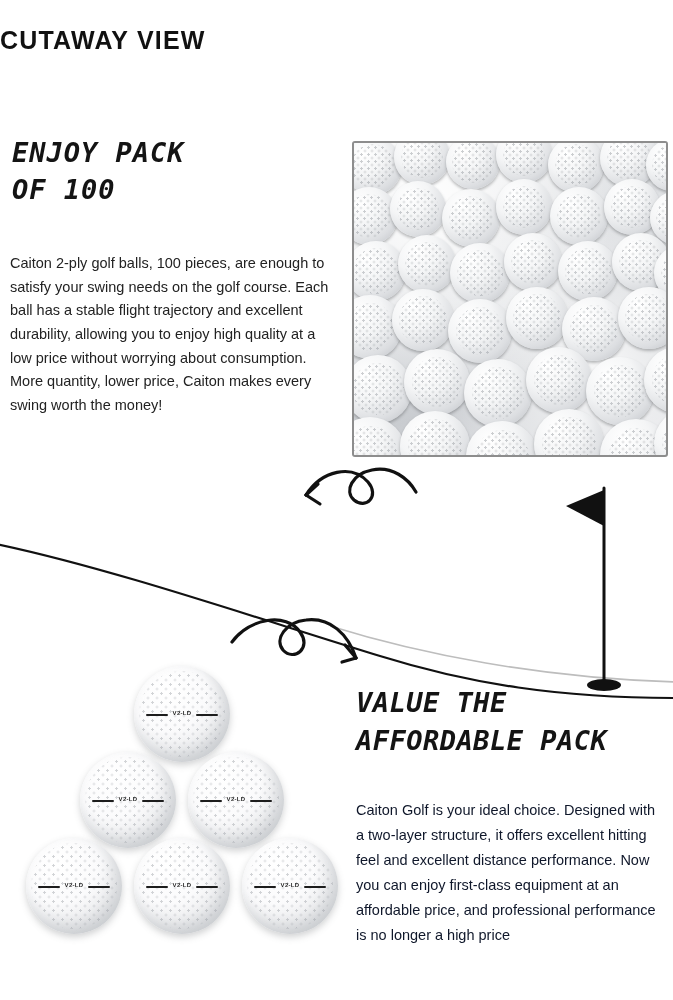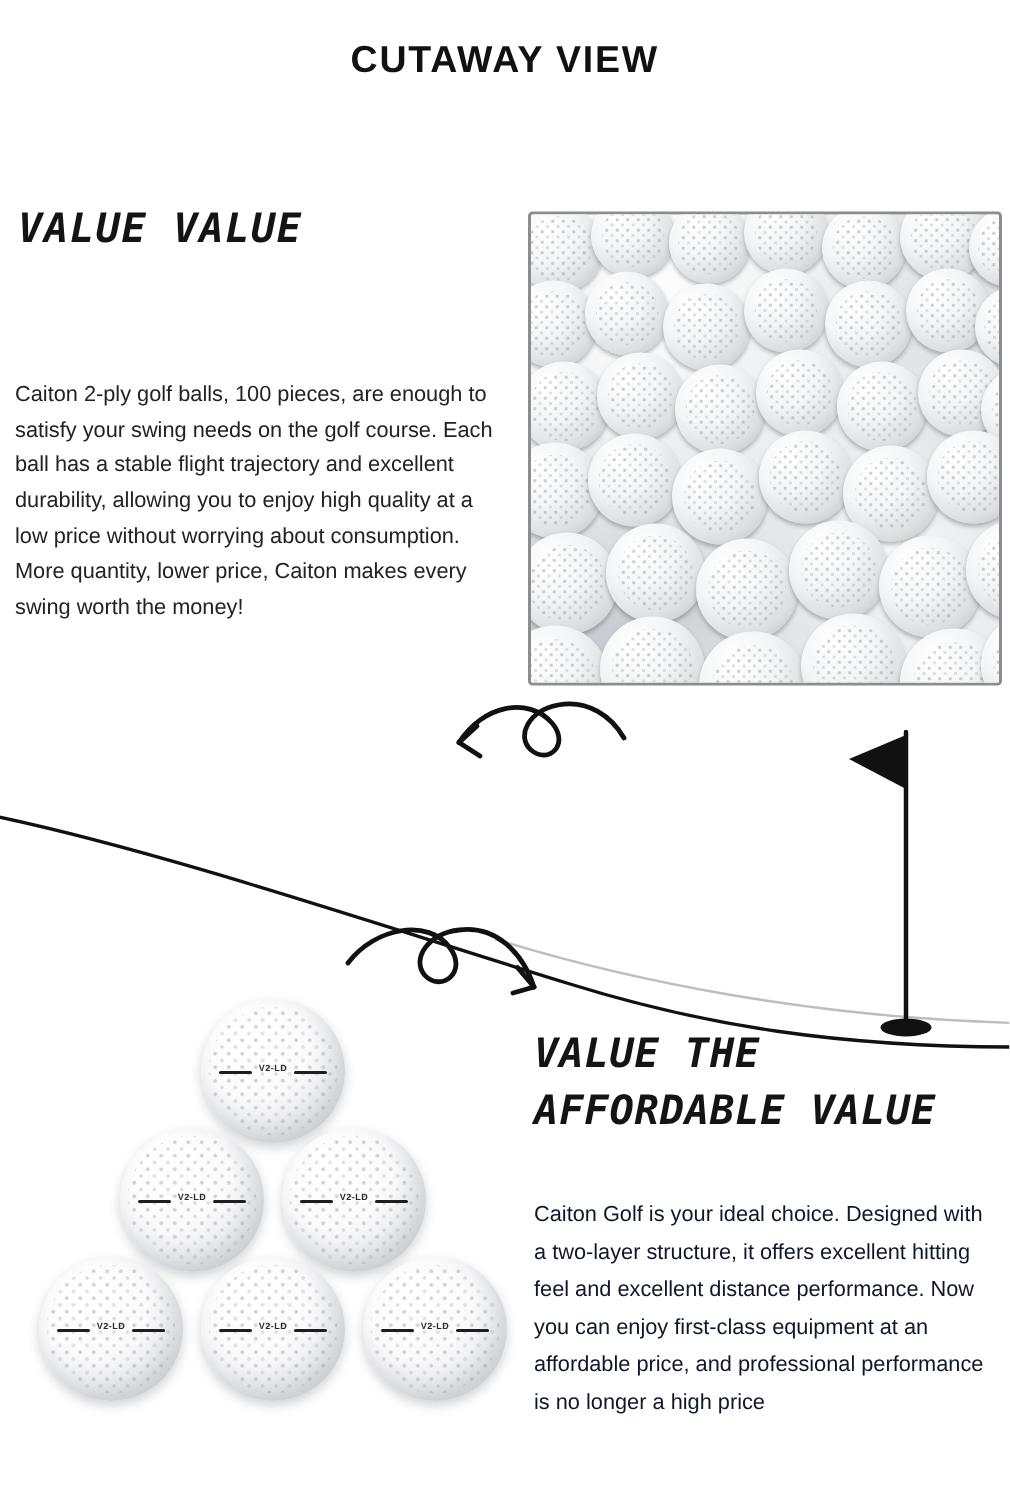--- a/index.html
+++ b/index.html
@@ -15,21 +15,21 @@
     font-family: "Liberation Sans", sans-serif;
     color: #1a1a1a;
   }
 
   
   .page-title {
     position: absolute;
     top: 26px;
     left: 0;
     width: 673px;
-    text-align: center;
+    text-align: left;
     font-size: 25px;
     font-weight: bold;
     letter-spacing: 1.2px;
     color: #111;
     font-family: "Liberation Sans", sans-serif;
   }
 
   
   .headline {
     position: absolute;
@@ -190,21 +190,22 @@
   .p-r3a { left: 8px;  top: 190px; }
   .p-r3b { left: 116px; top: 190px; }
   .p-r3c { left: 224px; top: 190px; }
 </style>
 </head>
 <body>
 
 <div class="page-title">CUTAWAY VIEW</div>
 
 <div class="headline">
-  <span class="l1">VALUE VALUE</span>
+  <span class="l1">ENJOY PACK</span>
+  <span class="l2">OF 100</span>
 </div>
 
 <div class="body-copy">Caiton 2-ply golf balls, 100 pieces, are enough to satisfy your swing needs on the golf course. Each ball has a stable flight trajectory and excellent durability, allowing you to enjoy high quality at a low price without worrying about consumption. More quantity, lower price, Caiton makes every swing worth the money!</div>
 
 <div class="photo-frame">
   <div class="inner"></div>
   <div class="ball-grid">
     <div class="gball" style="left:-10px; top:-6px;  width:58px; height:58px;"></div>
     <div class="gball" style="left:40px;  top:-14px; width:56px; height:56px;"></div>
     <div class="gball" style="left:92px;  top:-8px;  width:54px; height:54px;"></div>
@@ -271,21 +272,21 @@
 
   <g fill="none" stroke="#111" stroke-width="3.2" stroke-linecap="round">
     <path d="M232 202 C250 178, 286 172, 300 192 C312 208, 294 222, 283 210 C274 199, 286 182, 306 180 C330 177, 348 194, 356 218"></path>
     <path d="M356 218 L345 205"></path>
     <path d="M356 218 L342 222"></path>
   </g>
 </svg>
 
 <div class="headline2">
   <span>VALUE THE</span><br>
-  <span>AFFORDABLE VALUE</span>
+  <span>AFFORDABLE PACK</span>
 </div>
 
 <div class="body-copy2">Caiton Golf is your ideal choice. Designed with a two-layer structure, it offers excellent hitting feel and excellent distance performance. Now you can enjoy first-class equipment at an affordable price, and professional performance is no longer a high price</div>
 
 <div class="pyramid">
   <div class="pball p-r1">
     <div class="dimples"></div>
     <div class="bar left"></div>
     <div class="bar right"></div>
     <div class="brand">V2-LD</div>

